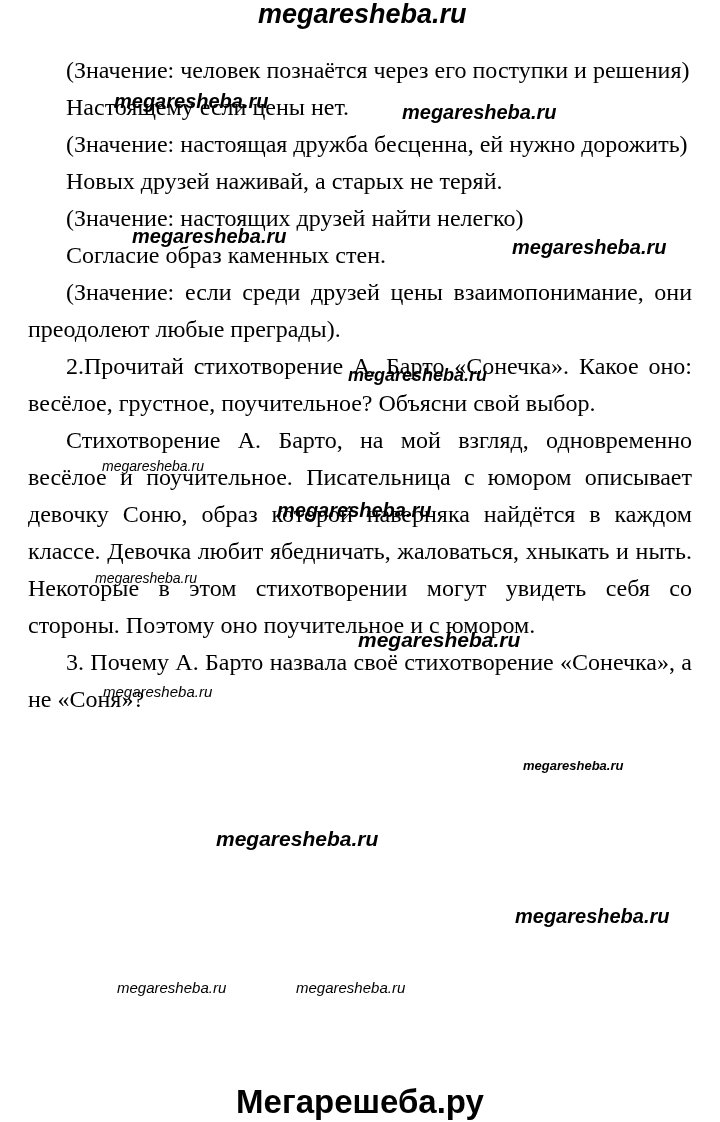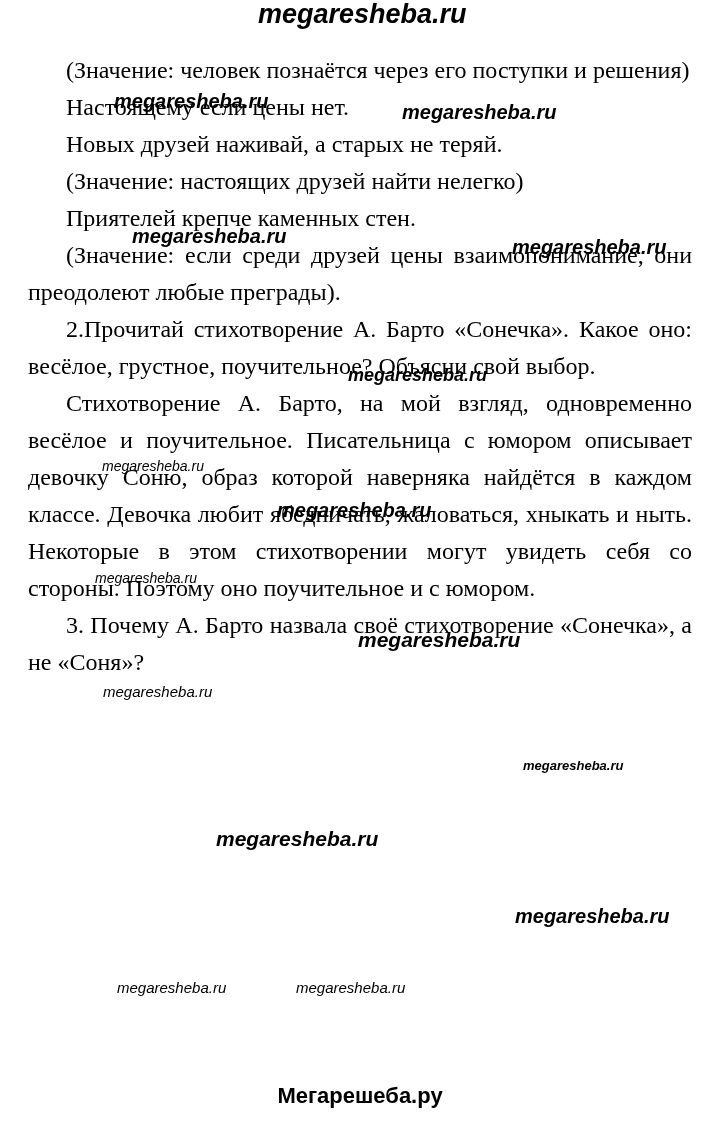--- a/index.html
+++ b/index.html
@@ -50,35 +50,36 @@
     font-style: italic;
   }
   .footer-brand {
     position: absolute;
     left: 0;
     top: 1083px;
     width: 100%;
     text-align: center;
     font-family: "Liberation Sans", sans-serif;
     font-weight: bold;
-    font-size: 22px;
+    font-size: 33px;
     color: #000000;
   }
 </style>
 </head>
 <body>
 
 <div class="page">
 
   <div class="doc-body">
     <p class="body">(Значение: человек познаётся через его поступки и решения)</p>
     <p class="body">Настоящему если цены нет.</p>
+    <p class="body">(Значение: настоящая дружба бесценна, ей нужно дорожить)</p>
     <p class="body">Новых друзей наживай, а старых не теряй.</p>
     <p class="body">(Значение: настоящих друзей найти нелегко)</p>
-    <p class="body">Приятелей крепче каменных стен.</p>
+    <p class="body">Согласие образ каменных стен.</p>
     <p class="body">(Значение: если среди друзей цены взаимопонимание, они преодолеют любые преграды).</p>
     <p class="heading">2.Прочитай стихотворение А. Барто «Сонечка». Какое оно: весёлое, грустное, поучительное? Объясни свой выбор.</p>
     <p class="body">Стихотворение А. Барто, на мой взгляд, одновременно весёлое и поучительное. Писательница с юмором описывает девочку Соню, образ которой наверняка найдётся в каждом классе. Девочка любит ябедничать, жаловаться, хныкать и ныть. Некоторые в этом стихотворении могут увидеть себя со стороны. Поэтому оно поучительное и с юмором.</p>
     <p class="heading">3. Почему А. Барто назвала своё стихотворение «Сонечка», а не «Соня»?</p>
   </div>
 
   <div class="wm-layer">
       <span class="wm" style="left: 258px; top: 0px; font-size: 27px; font-weight: bold;">megaresheba.ru</span>
       <span class="wm" style="left: 114px; top: 90px; font-size: 20px; font-weight: bold;">megaresheba.ru</span>
       <span class="wm" style="left: 402px; top: 101px; font-size: 20px; font-weight: bold;">megaresheba.ru</span>

